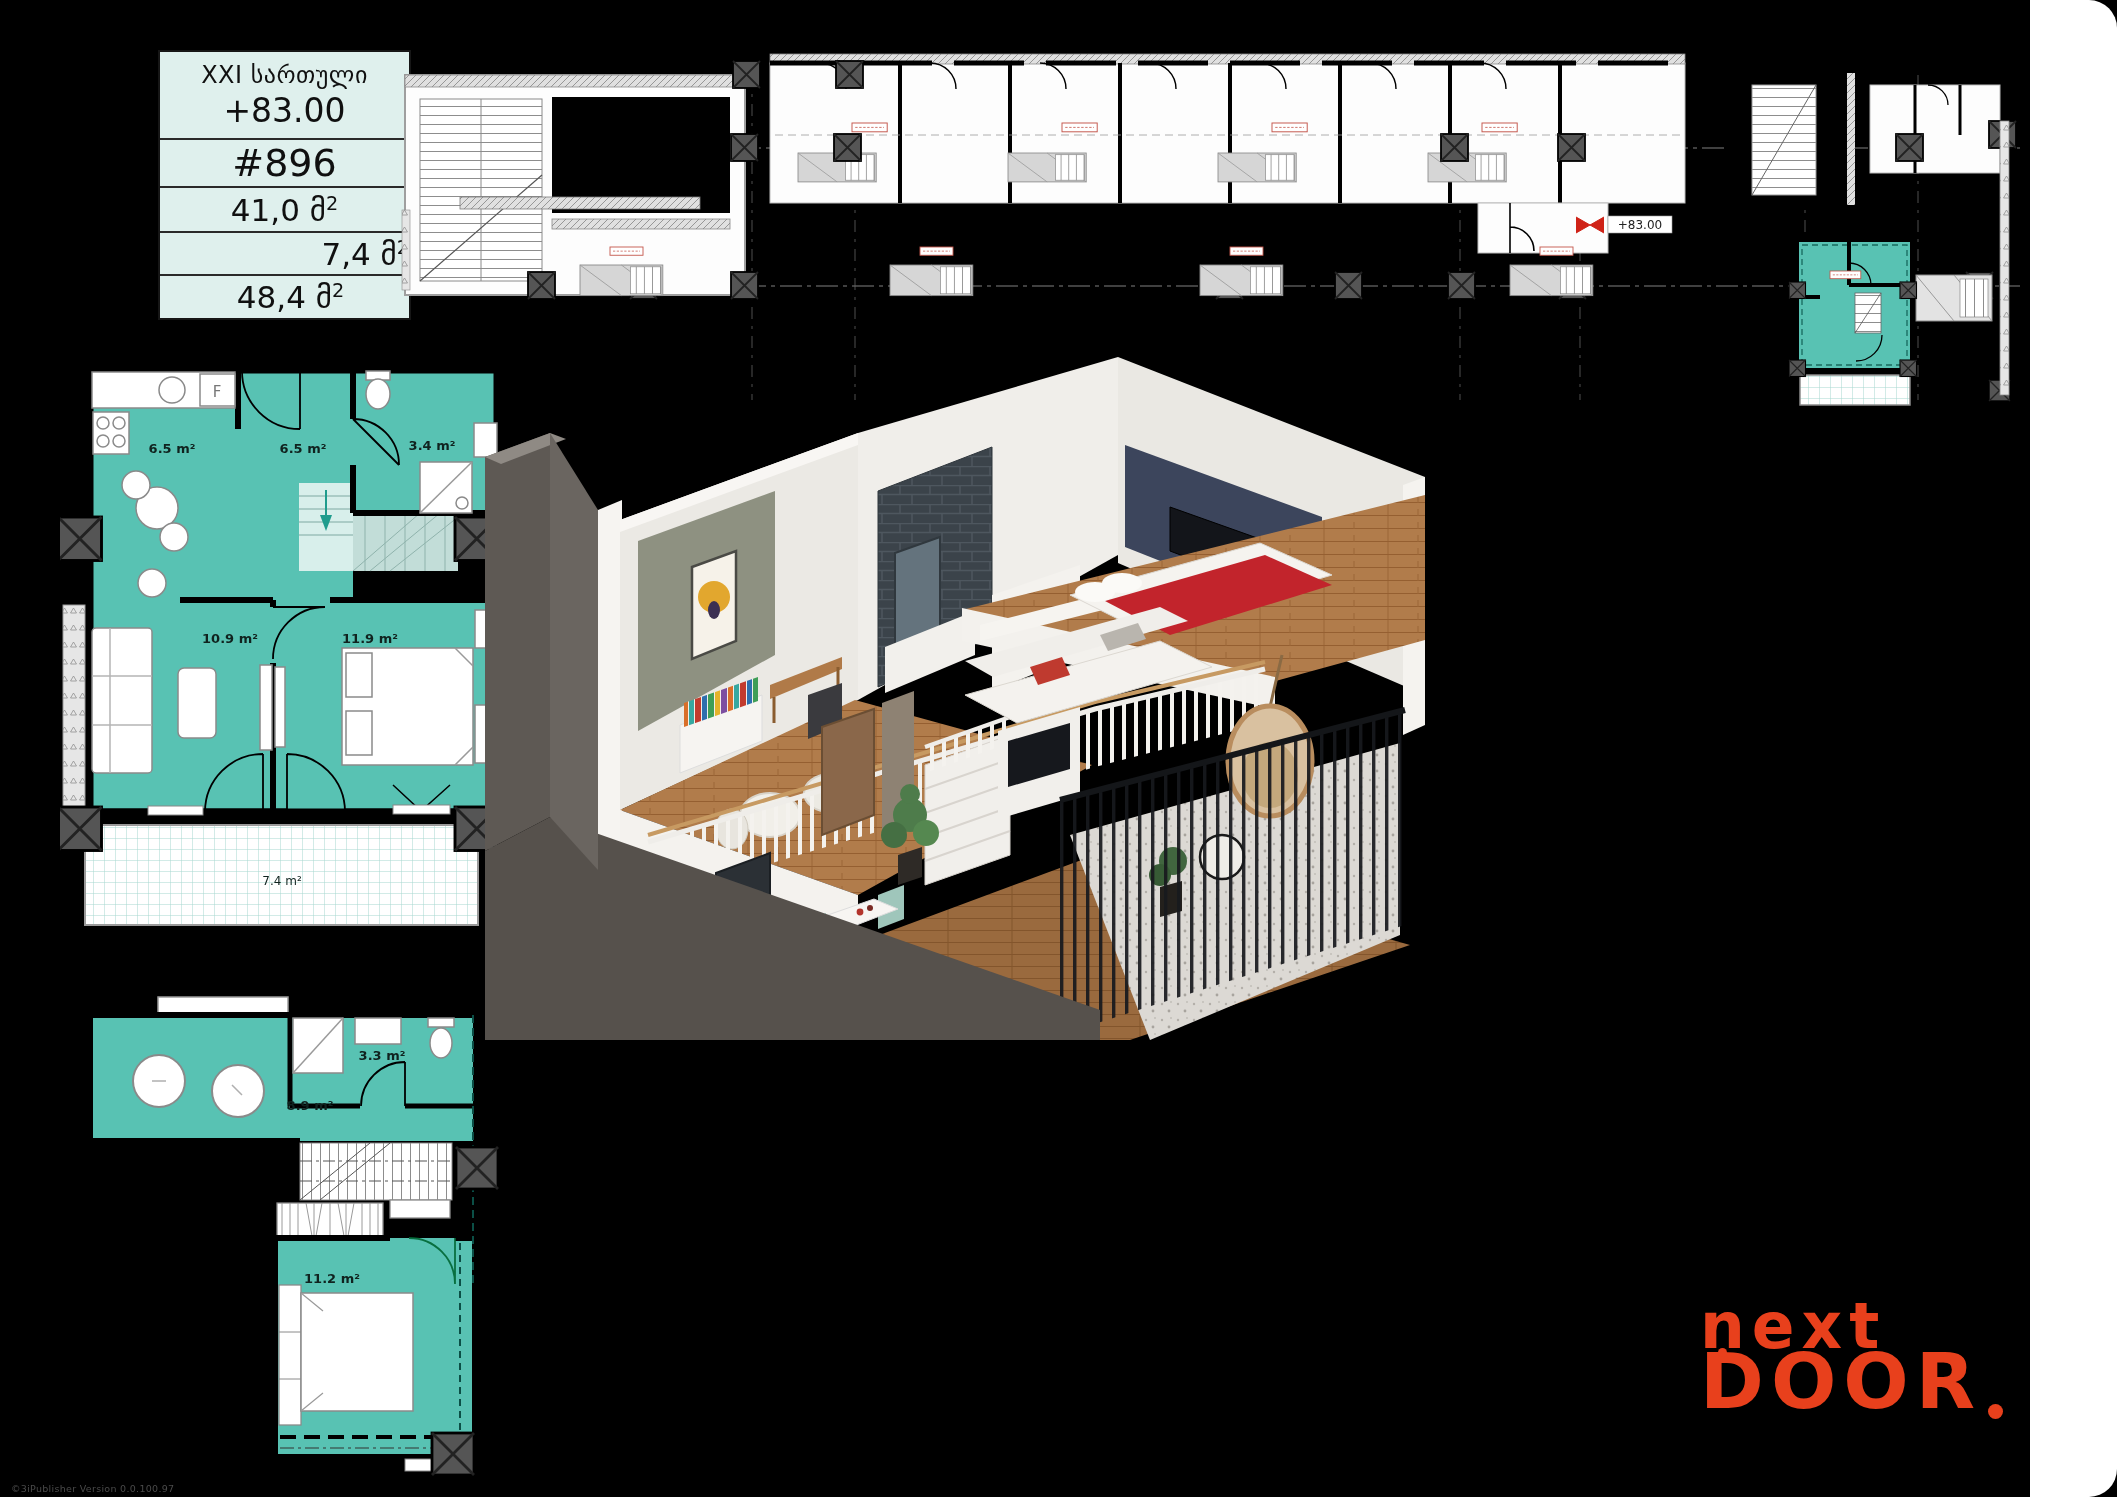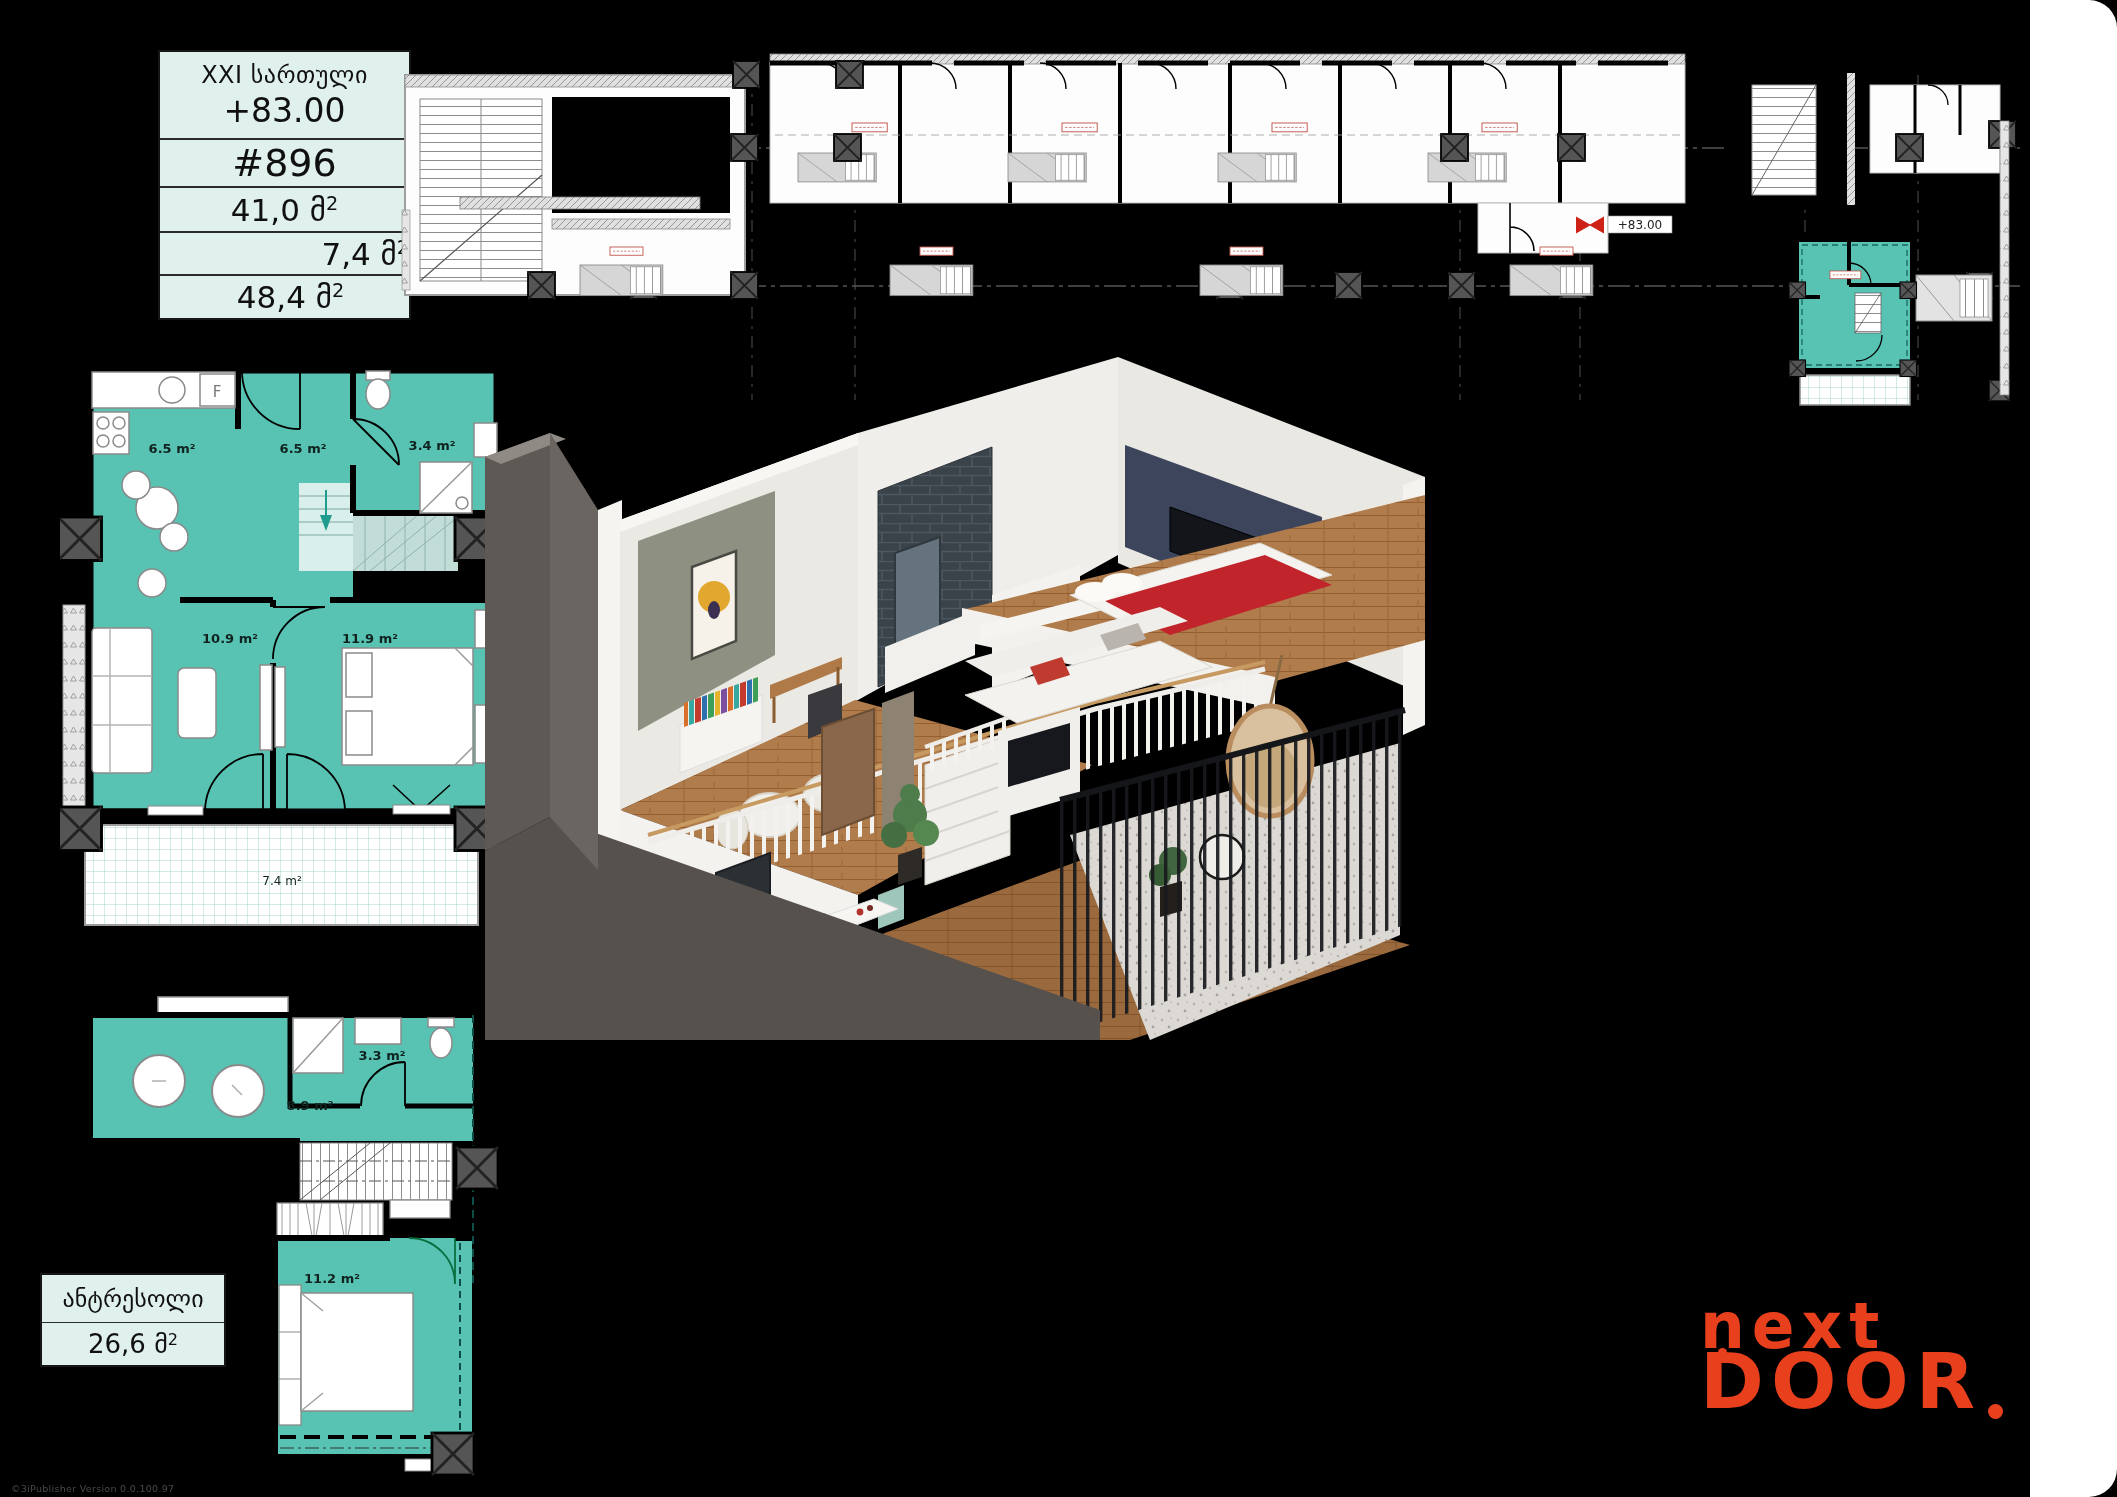--- a/index.html
+++ b/index.html
@@ -379,27 +379,20 @@
     </g>
     <use href="#symCol" transform="translate(396,162) scale(1.4)"></use>
     <use href="#symCol" transform="translate(372,448) scale(1.4)"></use>
     <g>
       <text class="lbl" x="250" y="125" text-anchor="middle">8.9 m²</text>
       <text class="lbl" x="322" y="75" text-anchor="middle">3.3 m²</text>
       <text class="lbl" x="272" y="298" text-anchor="middle">11.2 m²</text>
     </g>
   </svg>
 
-  <div class="abs mezz-table">
-    <div class="t">ანტრესოლი</div>
-    <div class="a">
-      <span>26,6 მ</span>
-        <sup>2</sup>
-    </div>
-  </div>
 
   <svg class="abs" style="left:470px;top:295px" width="960" height="745" viewBox="0 0 960 745">
     <g>
       <polygon points="128,215 152,205 152,560 128,575" fill="#f6f4f1"></polygon>
       <polygon points="150,225 388,138 388,405 150,515" fill="#ebe9e4"></polygon>
       <polygon points="150,225 388,138 388,150 150,237" fill="#f8f6f3"></polygon>
       <polygon points="168,246 305,196 305,360 168,436" fill="#8e9181"></polygon>
       <g>
         <polygon points="222,272 266,256 266,346 222,364" fill="#f6f2e9" stroke="#4a4a45" stroke-width="2.5"></polygon>
         <circle cx="244" cy="302" r="16" fill="#e2a72e"></circle>

